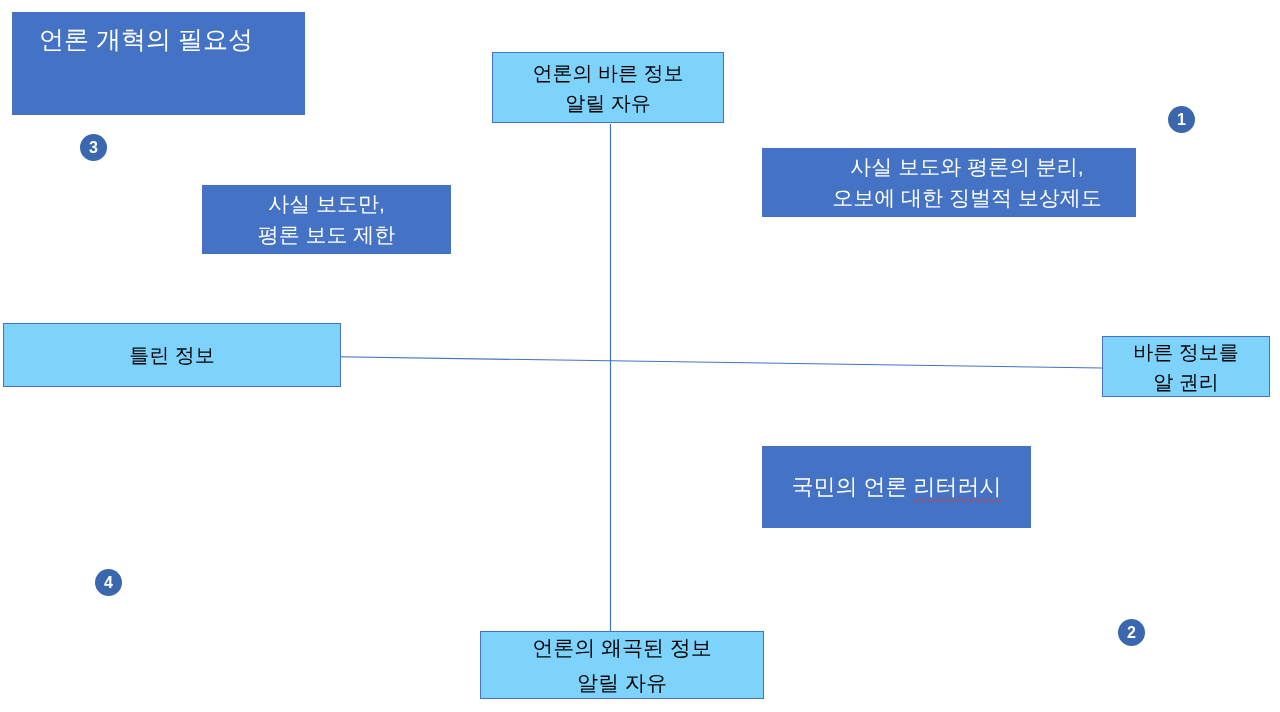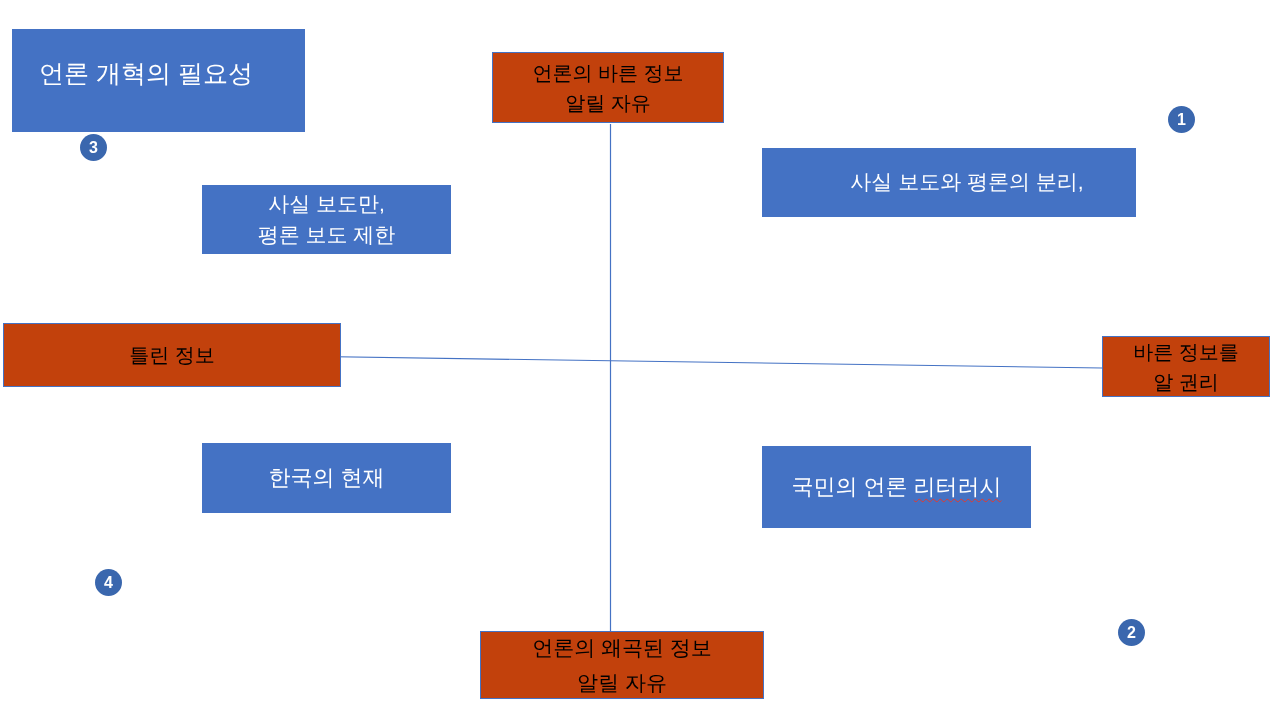--- a/index.html
+++ b/index.html
@@ -21,35 +21,34 @@
     position: absolute;
     background: #4472C4;
     color: #ffffff;
     display: flex; flex-direction: column;
     justify-content: center; align-items: center;
     text-align: center;
     line-height: 1.45;
   }
   .whitebox {
     position: absolute;
-    background: #c2410c;
+    background: #7dd3fc;
     border: 1.2px solid #4472C4;
     color: #000000;
     display: flex; flex-direction: column;
     justify-content: center; align-items: center;
     text-align: center;
     line-height: 1.5;
   }
   .title-box {
     left: 12px; top: 12px; width: 293px; height: 103px;
     justify-content: flex-start; align-items: flex-start;
     text-align: left;
-    padding: 26px 0 0 27px;
+    padding: 9px 0 0 27px;
     font-size: 25px;
-    margin-top: 17px;
   }
   .axis-top    { left: 492px; top: 52px;  width: 232px; height: 71px; font-size: 20px; }
   .axis-bottom { left: 480px; top: 631px; width: 284px; height: 68px; font-size: 21px; justify-content: space-between; }
   .axis-left   { left: 3px;   top: 323px; width: 338px; height: 64px; font-size: 20px; }
   .axis-right  { left: 1102px;top: 336px; width: 168px; height: 61px; font-size: 20px; }
   .q-separation { left: 762px; top: 148px; width: 374px; height: 69px; font-size: 21px; padding-left: 36px; }
   .q-factonly   { left: 202px; top: 185px; width: 249px; height: 69px; font-size: 21px; }
   .q-korea      { left: 202px; top: 443px; width: 249px; height: 70px; font-size: 22px; }
   .q-literacy   { left: 762px; top: 446px; width: 269px; height: 82px; font-size: 22px; }
   .badge {
@@ -101,30 +100,28 @@
     <span>틀린 정보</span>
   </div>
 
   <div class="whitebox axis-right">
     <span>바른 정보를</span>
     <span>알 권리</span>
   </div>
 
   <div class="bluebox q-separation">
     <span>사실 보도와 평론의 분리,</span>
+    <span>오보에 대한 징벌적 보상제도</span>
   </div>
 
   <div class="bluebox q-factonly">
     <span>사실 보도만,</span>
     <span>평론 보도 제한</span>
   </div>
 
-  <div class="bluebox q-korea">
-    <span>한국의 현재</span>
-  </div>
 
   <div class="bluebox q-literacy">
     <span>
       <span>국민의 언론 </span><span class="wavy">리터러시</span>
     </span>
   </div>
 
   <div class="badge badge-1">
     <span>1</span>
   </div>

